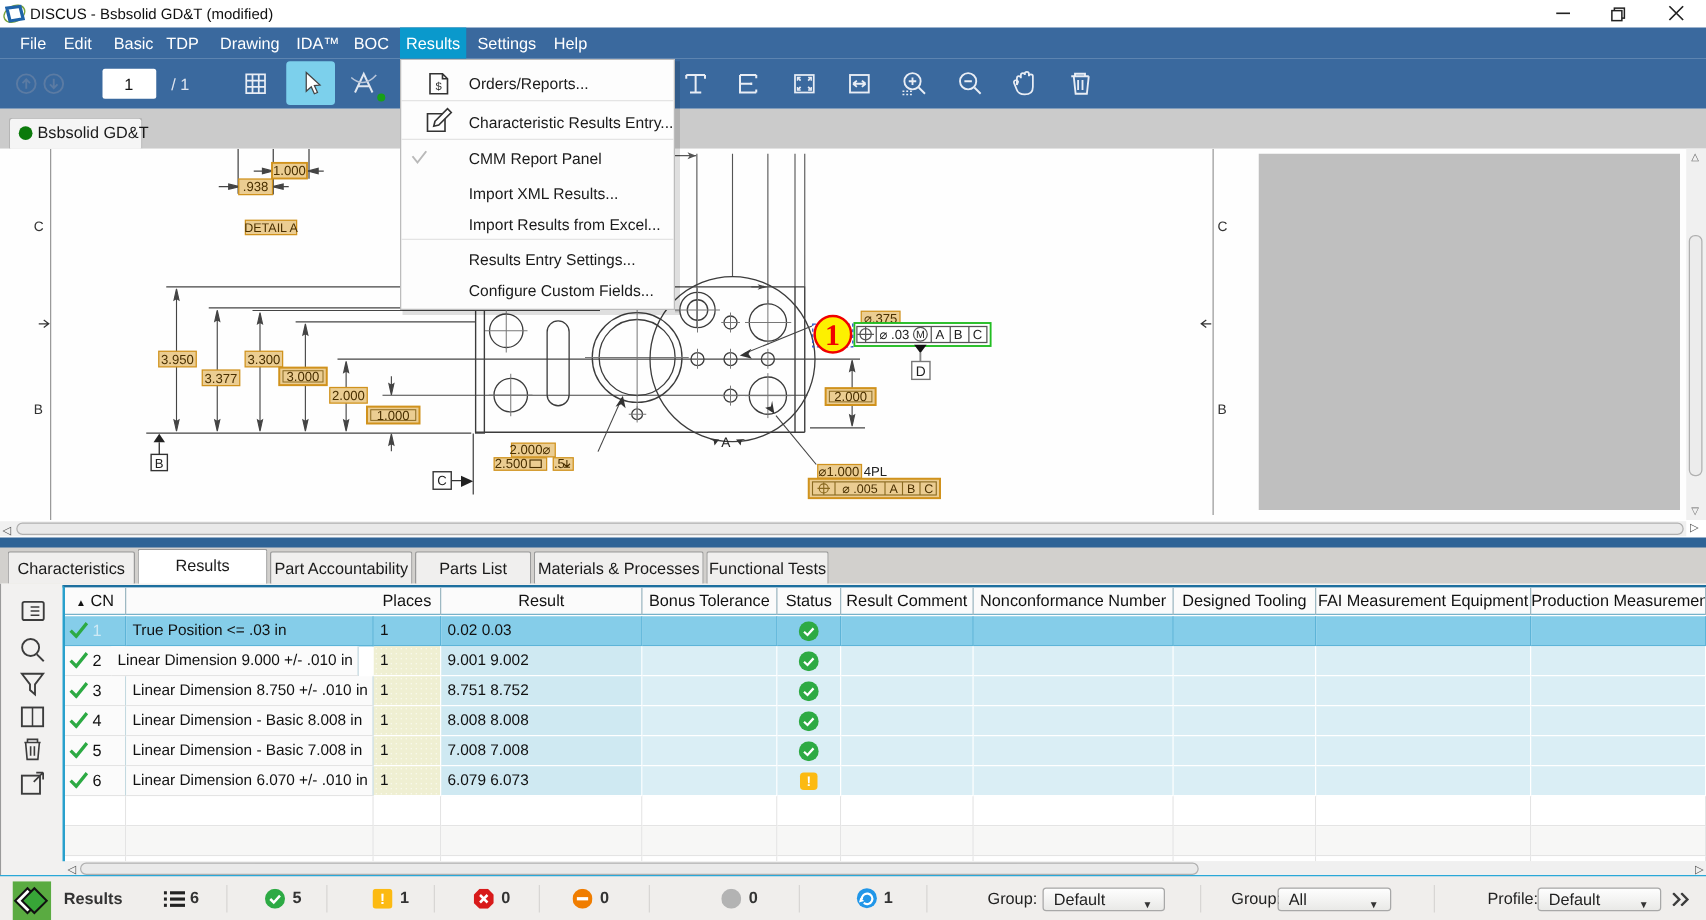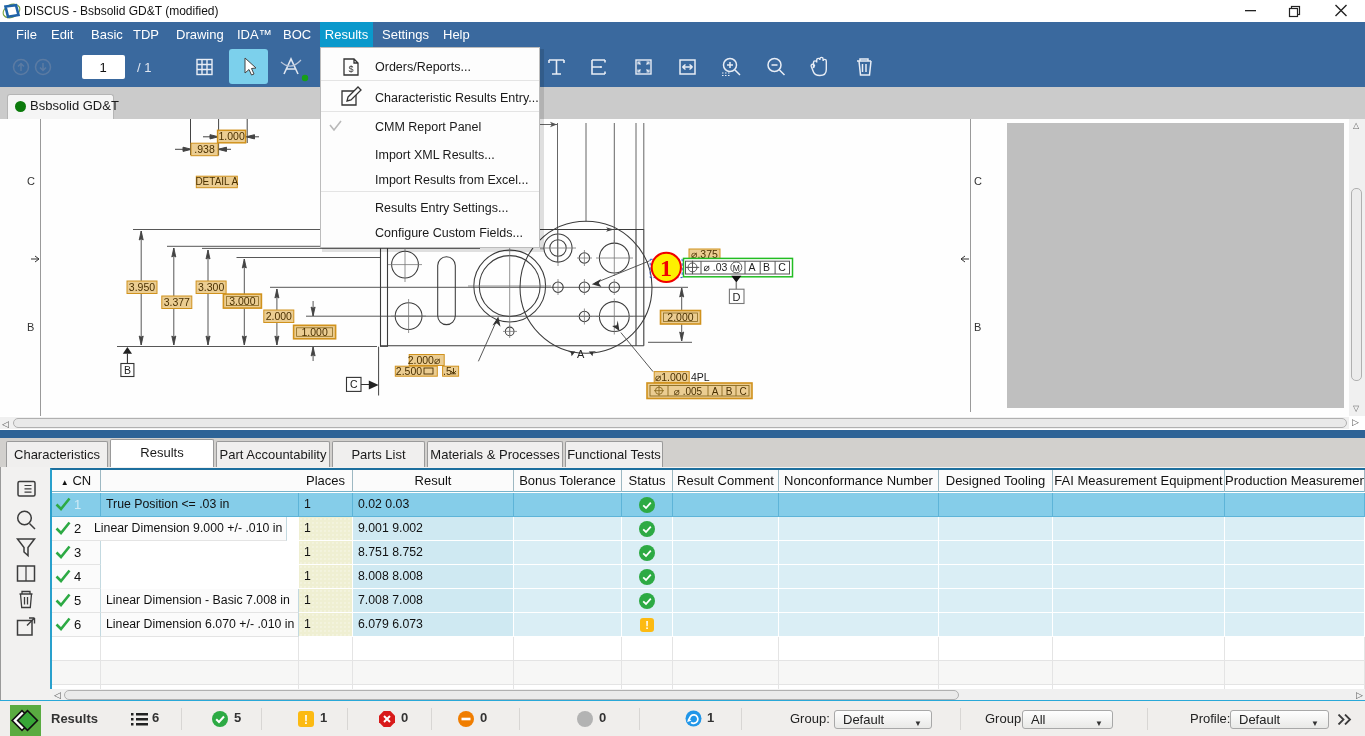--- a/index.html
+++ b/index.html
@@ -516,20 +516,21 @@
     <div class="td cc" style="left:1001px;width:172px"></div>
     <div class="td cc" style="left:1173px;width:140px"></div>
   </div>
   <div class="trow" style="top:71px">
     <div class="td cw" style="left:0;width:49px">
         <svg class="chk" viewBox="0 0 16 14">
           <path d="M1.5 7.5 L6 12 L14.5 1.5" stroke="#2daa44" stroke-width="2.6" fill="none"></path>
         </svg>
         <span class="cnum">3</span>
       </div>
+    <div class="td cw" style="left:49px;width:198px">Linear Dimension 8.750 +/- .010 in</div>
     <div class="td cy" style="left:247px;width:54px">1</div>
     <div class="td cr" style="left:301px;width:161px">8.751 8.752</div>
     <div class="td cc" style="left:462px;width:108px"></div>
     <div class="td cc" style="left:570px;width:51px">
         <svg class="sticon" viewBox="0 0 16 16">
           <circle cx="8" cy="8" r="8" fill="#2daa44"></circle>
           <path d="M4.2 8.4 L7 11 L11.8 5.7" stroke="#fff" stroke-width="1.8" fill="none"></path>
         </svg>
       </div>
     <div class="td cc" style="left:621px;width:106px"></div>
@@ -538,20 +539,21 @@
     <div class="td cc" style="left:1001px;width:172px"></div>
     <div class="td cc" style="left:1173px;width:140px"></div>
   </div>
   <div class="trow" style="top:95px">
     <div class="td cw" style="left:0;width:49px">
         <svg class="chk" viewBox="0 0 16 14">
           <path d="M1.5 7.5 L6 12 L14.5 1.5" stroke="#2daa44" stroke-width="2.6" fill="none"></path>
         </svg>
         <span class="cnum">4</span>
       </div>
+    <div class="td cw" style="left:49px;width:198px">Linear Dimension - Basic 8.008 in</div>
     <div class="td cy" style="left:247px;width:54px">1</div>
     <div class="td cr" style="left:301px;width:161px">8.008 8.008</div>
     <div class="td cc" style="left:462px;width:108px"></div>
     <div class="td cc" style="left:570px;width:51px">
         <svg class="sticon" viewBox="0 0 16 16">
           <circle cx="8" cy="8" r="8" fill="#2daa44"></circle>
           <path d="M4.2 8.4 L7 11 L11.8 5.7" stroke="#fff" stroke-width="1.8" fill="none"></path>
         </svg>
       </div>
     <div class="td cc" style="left:621px;width:106px"></div>

